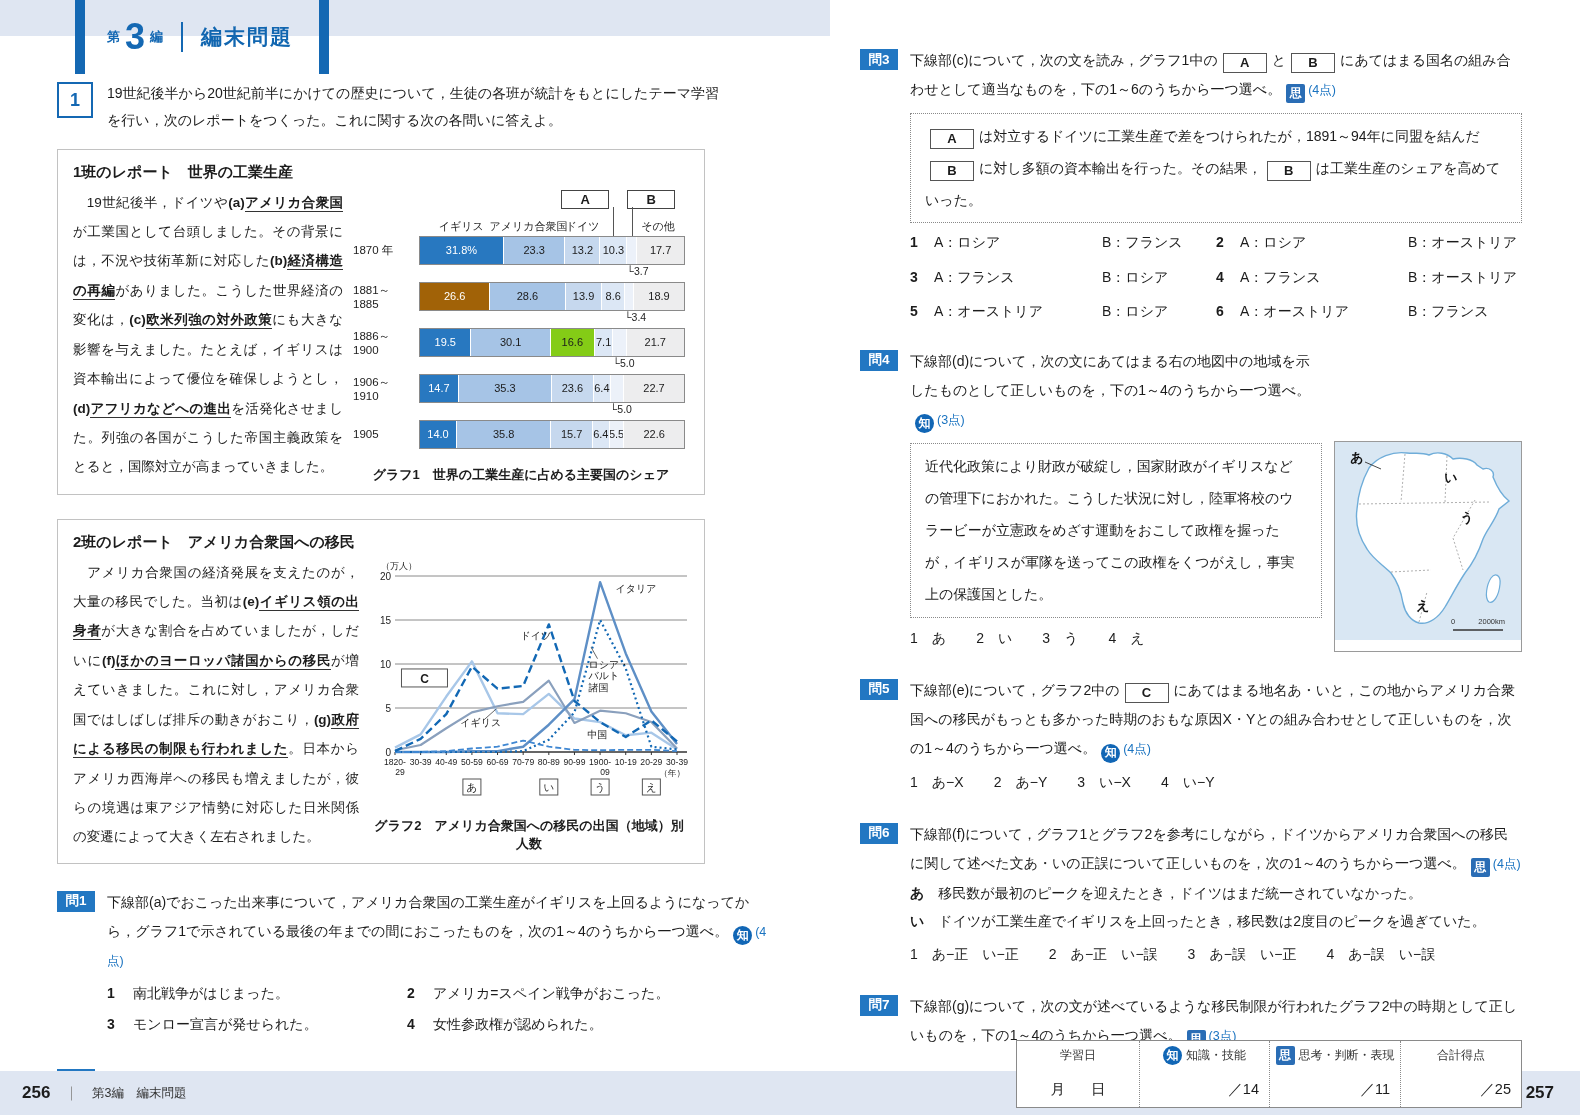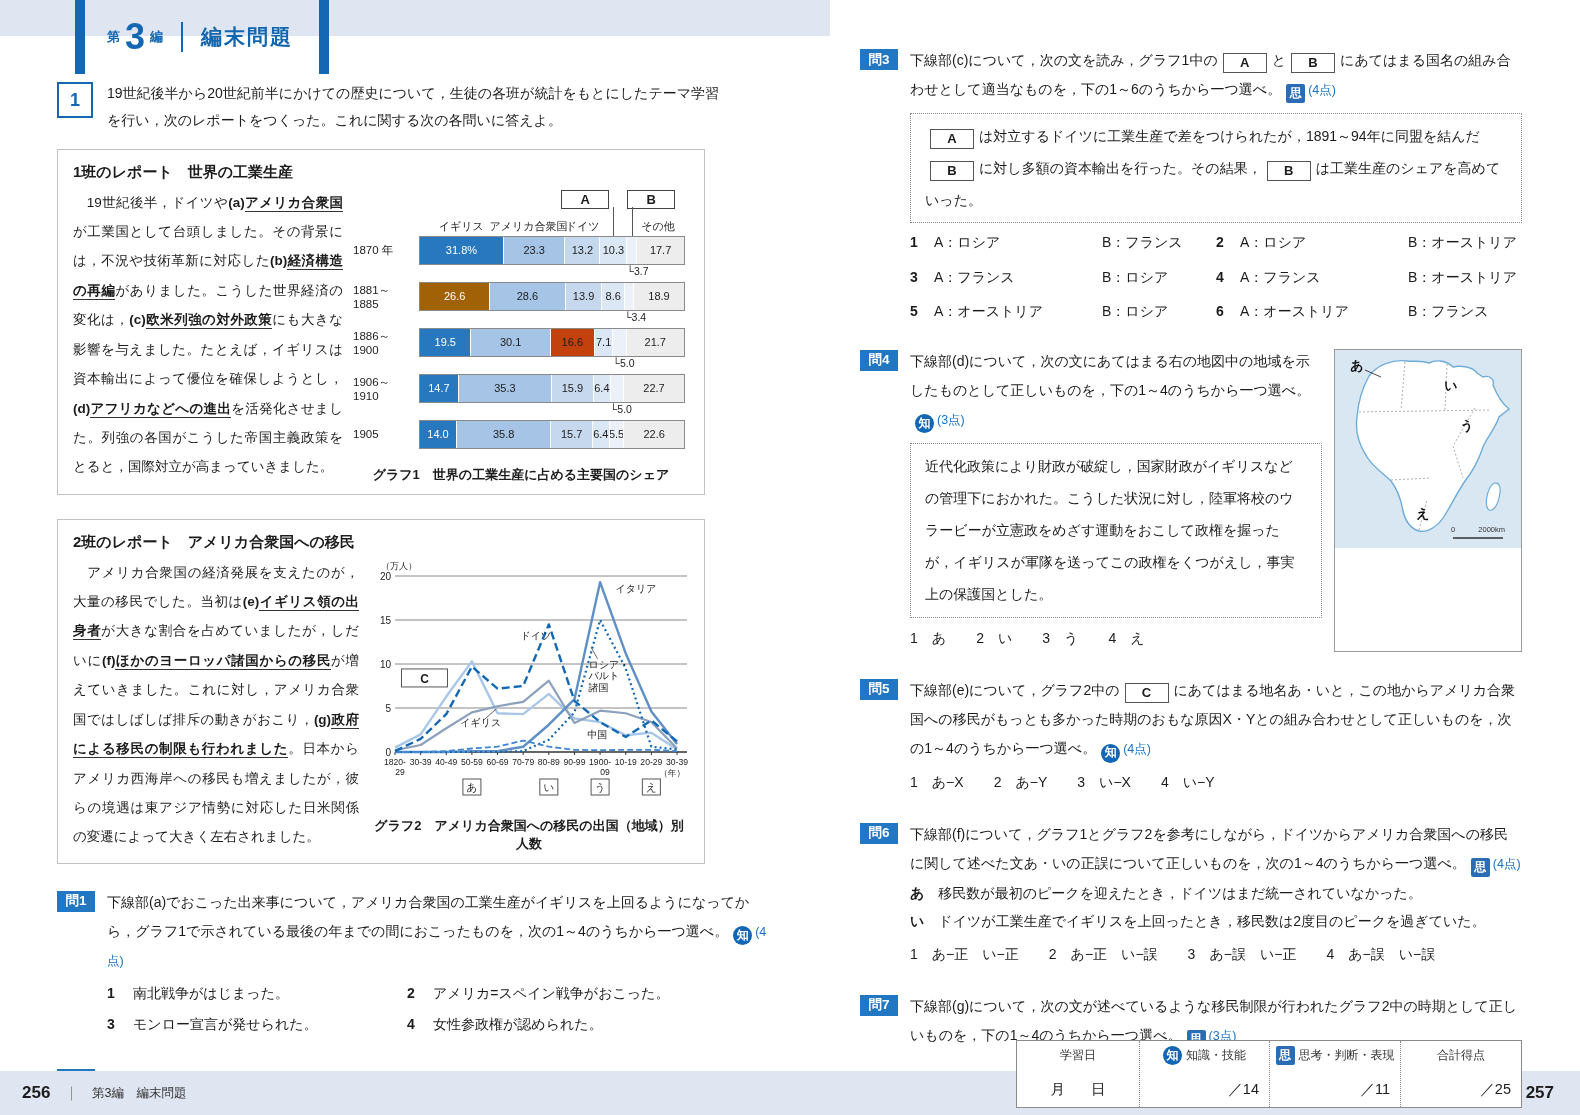--- a/index.html
+++ b/index.html
@@ -57,21 +57,21 @@
   .pts{color:#1a73c0;font-size:12.5px;}
   .dotbox{border:1px dotted #8a8a8a;padding:6px 14px;margin:8px 0 6px 0;line-height:2.3;}
   .opts2{display:grid;grid-template-columns:300px 1fr;row-gap:9px;margin-top:6px;line-height:1.6;}
   .opt{display:flex;}
   .opt-no{width:26px;font-weight:bold;flex:0 0 auto;}
   .pairs{display:grid;grid-template-columns:1fr 1fr;row-gap:12px;margin-top:8px;line-height:1.6;}
   .pair{display:grid;grid-template-columns:24px 168px 1fr;}
   .inline-opts{margin-top:4px;line-height:2.0;}
   .inline-opts span{margin-right:30px;}
   .qrow{line-height:2.05;}
-  .q4flex{display:flex;gap:12px;}
+  .q4flex{display:flex;gap:12px;align-items:flex-end;}
   .q4main{flex:1;}
   .mapwrap{flex:0 0 auto;border:1px solid #9a9a9a;margin-top:2px;}
   
   .score{position:absolute;left:1016px;top:1040px;width:504px;height:66px;background:#fff;
          border:1px solid #8a8a8a;display:grid;grid-template-columns:122px 130px 131px 121px;z-index:5;}
   .sc-col{display:flex;flex-direction:column;border-left:1px dotted #8a8a8a;}
   .sc-col:first-child{border-left:none;}
   .sc-h{height:28px;display:flex;align-items:center;justify-content:center;font-size:12px;color:#333;}
   .sc-v{flex:1;display:flex;align-items:flex-end;justify-content:flex-end;padding:0 10px 8px 0;font-size:14.5px;}
   .sc-v.date{justify-content:center;gap:26px;padding-right:0;}
@@ -146,33 +146,33 @@
                 <div class="g1-seg" style="width: 3.4%; background: rgb(236, 241, 249); border-right: 1px solid rgb(255, 255, 255);"></div>
                 <div class="g1-seg" style="width: 18.9%; background: rgb(237, 237, 238);">18.9</div>
               </div>
               <div class="g1-below" style="left: 271.128px;">└3.4</div>
             </div>
             <div class="g1-row">
               <div class="g1-yl">1886～1900</div>
               <div class="g1-bar">
                 <div class="g1-seg" style="width: 19.5%; background: rgb(40, 120, 192); border-right: 1px solid rgb(255, 255, 255); color: rgb(255, 255, 255);">19.5</div>
                 <div class="g1-seg" style="width: 30.1%; background: rgb(166, 196, 230); border-right: 1px solid rgb(255, 255, 255);">30.1</div>
-                <div class="g1-seg" style="width: 16.6%; background: #c2410c; border-right: 1px solid rgb(255, 255, 255);">16.6</div>
+                <div class="g1-seg" style="width: 16.6%; background: #84cc16; border-right: 1px solid rgb(255, 255, 255);">16.6</div>
                 <div class="g1-seg" style="width: 7.1%; background: rgb(220, 231, 245); border-right: 1px solid rgb(255, 255, 255);">7.1</div>
                 <div class="g1-seg" style="width: 5%; background: rgb(236, 241, 249); border-right: 1px solid rgb(255, 255, 255);"></div>
                 <div class="g1-seg" style="width: 21.7%; background: rgb(237, 237, 238);">21.7</div>
               </div>
               <div class="g1-below" style="left: 259.512px;">└5.0</div>
             </div>
             <div class="g1-row">
               <div class="g1-yl">1906～1910</div>
               <div class="g1-bar">
                 <div class="g1-seg" style="width: 14.7%; background: rgb(40, 120, 192); border-right: 1px solid rgb(255, 255, 255); color: rgb(255, 255, 255);">14.7</div>
                 <div class="g1-seg" style="width: 35.3%; background: rgb(166, 196, 230); border-right: 1px solid rgb(255, 255, 255);">35.3</div>
-                <div class="g1-seg" style="width: 15.9%; background: rgb(198, 216, 238); border-right: 1px solid rgb(255, 255, 255);">15.9</div>
+                <div class="g1-seg" style="width: 15.9%; background: rgb(198, 216, 238); border-right: 1px solid rgb(255, 255, 255);">23.6</div>
                 <div class="g1-seg" style="width: 6.4%; background: rgb(220, 231, 245); border-right: 1px solid rgb(255, 255, 255);">6.4</div>
                 <div class="g1-seg" style="width: 5%; background: rgb(236, 241, 249); border-right: 1px solid rgb(255, 255, 255);"></div>
                 <div class="g1-seg" style="width: 22.7%; background: rgb(237, 237, 238);">22.7</div>
               </div>
               <div class="g1-below" style="left: 256.872px;">└5.0</div>
             </div>
             <div class="g1-row">
               <div class="g1-yl">1905</div>
               <div class="g1-bar">
                 <div class="g1-seg" style="width: 14%; background: rgb(40, 120, 192); border-right: 1px solid rgb(255, 255, 255); color: rgb(255, 255, 255);">14.0</div>

